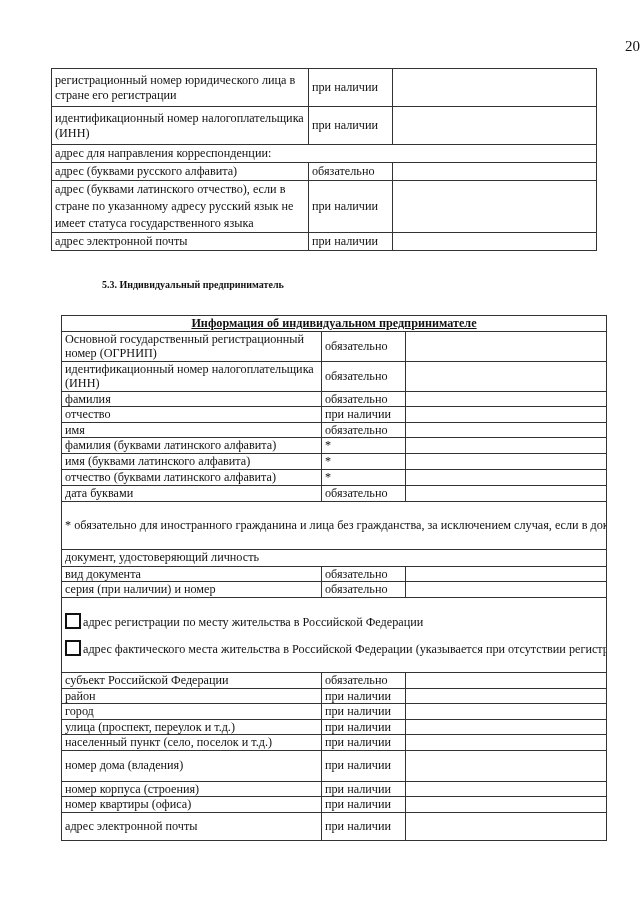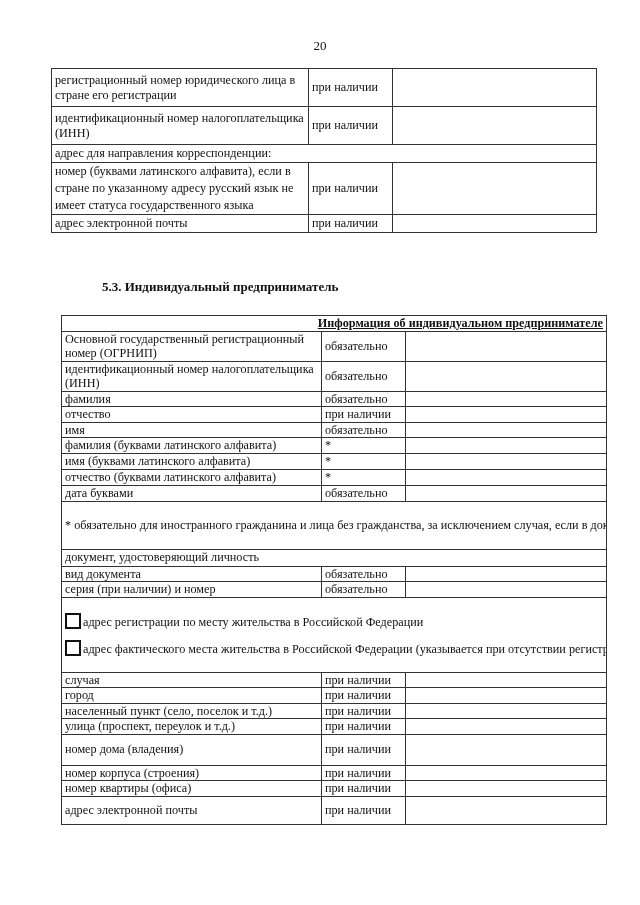--- a/index.html
+++ b/index.html
@@ -4,45 +4,45 @@
 <style>
   html, body { margin: 0; padding: 0; background: #ffffff; }
   body {
     width: 640px; height: 905px; position: relative; overflow: hidden;
     font-family: "Liberation Serif", "DejaVu Serif", serif;
     color: #111;
     font-size: 12.2px;
   }
   .page-number {
     position: absolute; left: 0; width: 640px; top: 38px;
-    text-align: center; font-size: 13px;
+    text-align: right; font-size: 15px;
   }
   table.form {
     position: absolute; border-collapse: collapse; table-layout: fixed;
   }
   table.form td {
     border: 1px solid #333; padding: 0 3px; vertical-align: middle;
     line-height: 14.5px; overflow: hidden; white-space: nowrap;
   }
   table.form td.wrap { white-space: normal; }
   #table1 { left: 51px; top: 68px; width: 545px; }
   #table2 { left: 61px; top: 315px; width: 545px; }
   #table1 col.c1 { width: 257px; }
   #table1 col.c2 { width: 84px; }
   #table1 col.c3 { width: 204px; }
   #table2 col.c1 { width: 260px; }
   #table2 col.c2 { width: 84px; }
   #table2 col.c3 { width: 201px; }
   td.req { padding-left: 4px; }
   .section-heading {
     position: absolute; left: 102px; top: 279px;
-    font-weight: bold; font-size: 13px;
+    font-weight: bold; font-size: 10px;
   }
   td.table-header {
-    text-align: right; font-weight: bold; text-decoration: underline;
+    text-align: center; font-weight: bold; text-decoration: underline;
   }
   td.note { white-space: normal; text-align: justify; text-align-last: left; line-height: 16px; padding: 1px 3px; }
   .checkbox {
     display: inline-block; width: 12px; height: 12px;
     border: 2px solid #111; vertical-align: -3px; margin-right: 2px; background:#fff;
   }
   td.addr-choice { white-space: normal; vertical-align: top; padding-top: 2px; line-height: 16px; margin-top: 18px; }
   .addr-line { display: block; }
   .addr-line + .addr-line { margin-top: 10px; }
 </style>
@@ -64,22 +64,27 @@
     <td></td>
   </tr>
   <tr style="height:38px">
     <td class="wrap">идентификационный номер налогоплательщика (ИНН)</td>
     <td class="req">при наличии</td>
     <td></td>
   </tr>
   <tr style="height:18px">
     <td colspan="3">адрес для направления корреспонденции:</td>
   </tr>
+  <tr style="height:18px">
+    <td>адрес (буквами русского алфавита)</td>
+    <td class="req">обязательно</td>
+    <td></td>
+  </tr>
   <tr style="height:52px">
-    <td class="wrap" style="line-height:17px">номер (буквами латинского алфавита), если в стране по указанному адресу русский язык не имеет статуса государственного языка</td>
+    <td class="wrap" style="line-height:17px">адрес (буквами латинского отчество), если в стране по указанному адресу русский язык не имеет статуса государственного языка</td>
     <td class="req">при наличии</td>
     <td></td>
   </tr>
   <tr style="height:18px">
     <td>адрес электронной почты</td>
     <td class="req">при наличии</td>
     <td></td>
   </tr>
 </tbody>
   </table>
@@ -160,37 +165,42 @@
   <tr style="height:75px">
     <td colspan="3" class="addr-choice">
       <span class="addr-line">
         <span class="checkbox"></span><span>адрес регистрации по месту жительства в Российской Федерации</span>
       </span>
       <span class="addr-line">
         <span class="checkbox"></span><span>адрес фактического места жительства в Российской Федерации (указывается при отсутствии регистрации по месту жительства в Российской Федерации)</span>
       </span>
     </td>
   </tr>
-  <tr style="height:15px">
-    <td>случая</td>
+  <tr style="height:16px">
+    <td>субъект Российской Федерации</td>
+    <td class="req">обязательно</td>
+    <td></td>
+  </tr>
+  <tr style="height:15px">
+    <td>район</td>
     <td class="req">при наличии</td>
     <td></td>
   </tr>
   <tr style="height:15px">
     <td>город</td>
     <td class="req">при наличии</td>
     <td></td>
   </tr>
   <tr style="height:15px">
+    <td>улица (проспект, переулок и т.д.)</td>
+    <td class="req">при наличии</td>
+    <td></td>
+  </tr>
+  <tr style="height:15px">
     <td>населенный пункт (село, поселок и т.д.)</td>
-    <td class="req">при наличии</td>
-    <td></td>
-  </tr>
-  <tr style="height:15px">
-    <td>улица (проспект, переулок и т.д.)</td>
     <td class="req">при наличии</td>
     <td></td>
   </tr>
   <tr style="height:31px">
     <td>номер дома (владения)</td>
     <td class="req">при наличии</td>
     <td></td>
   </tr>
   <tr style="height:15px">
     <td>номер корпуса (строения)</td>

